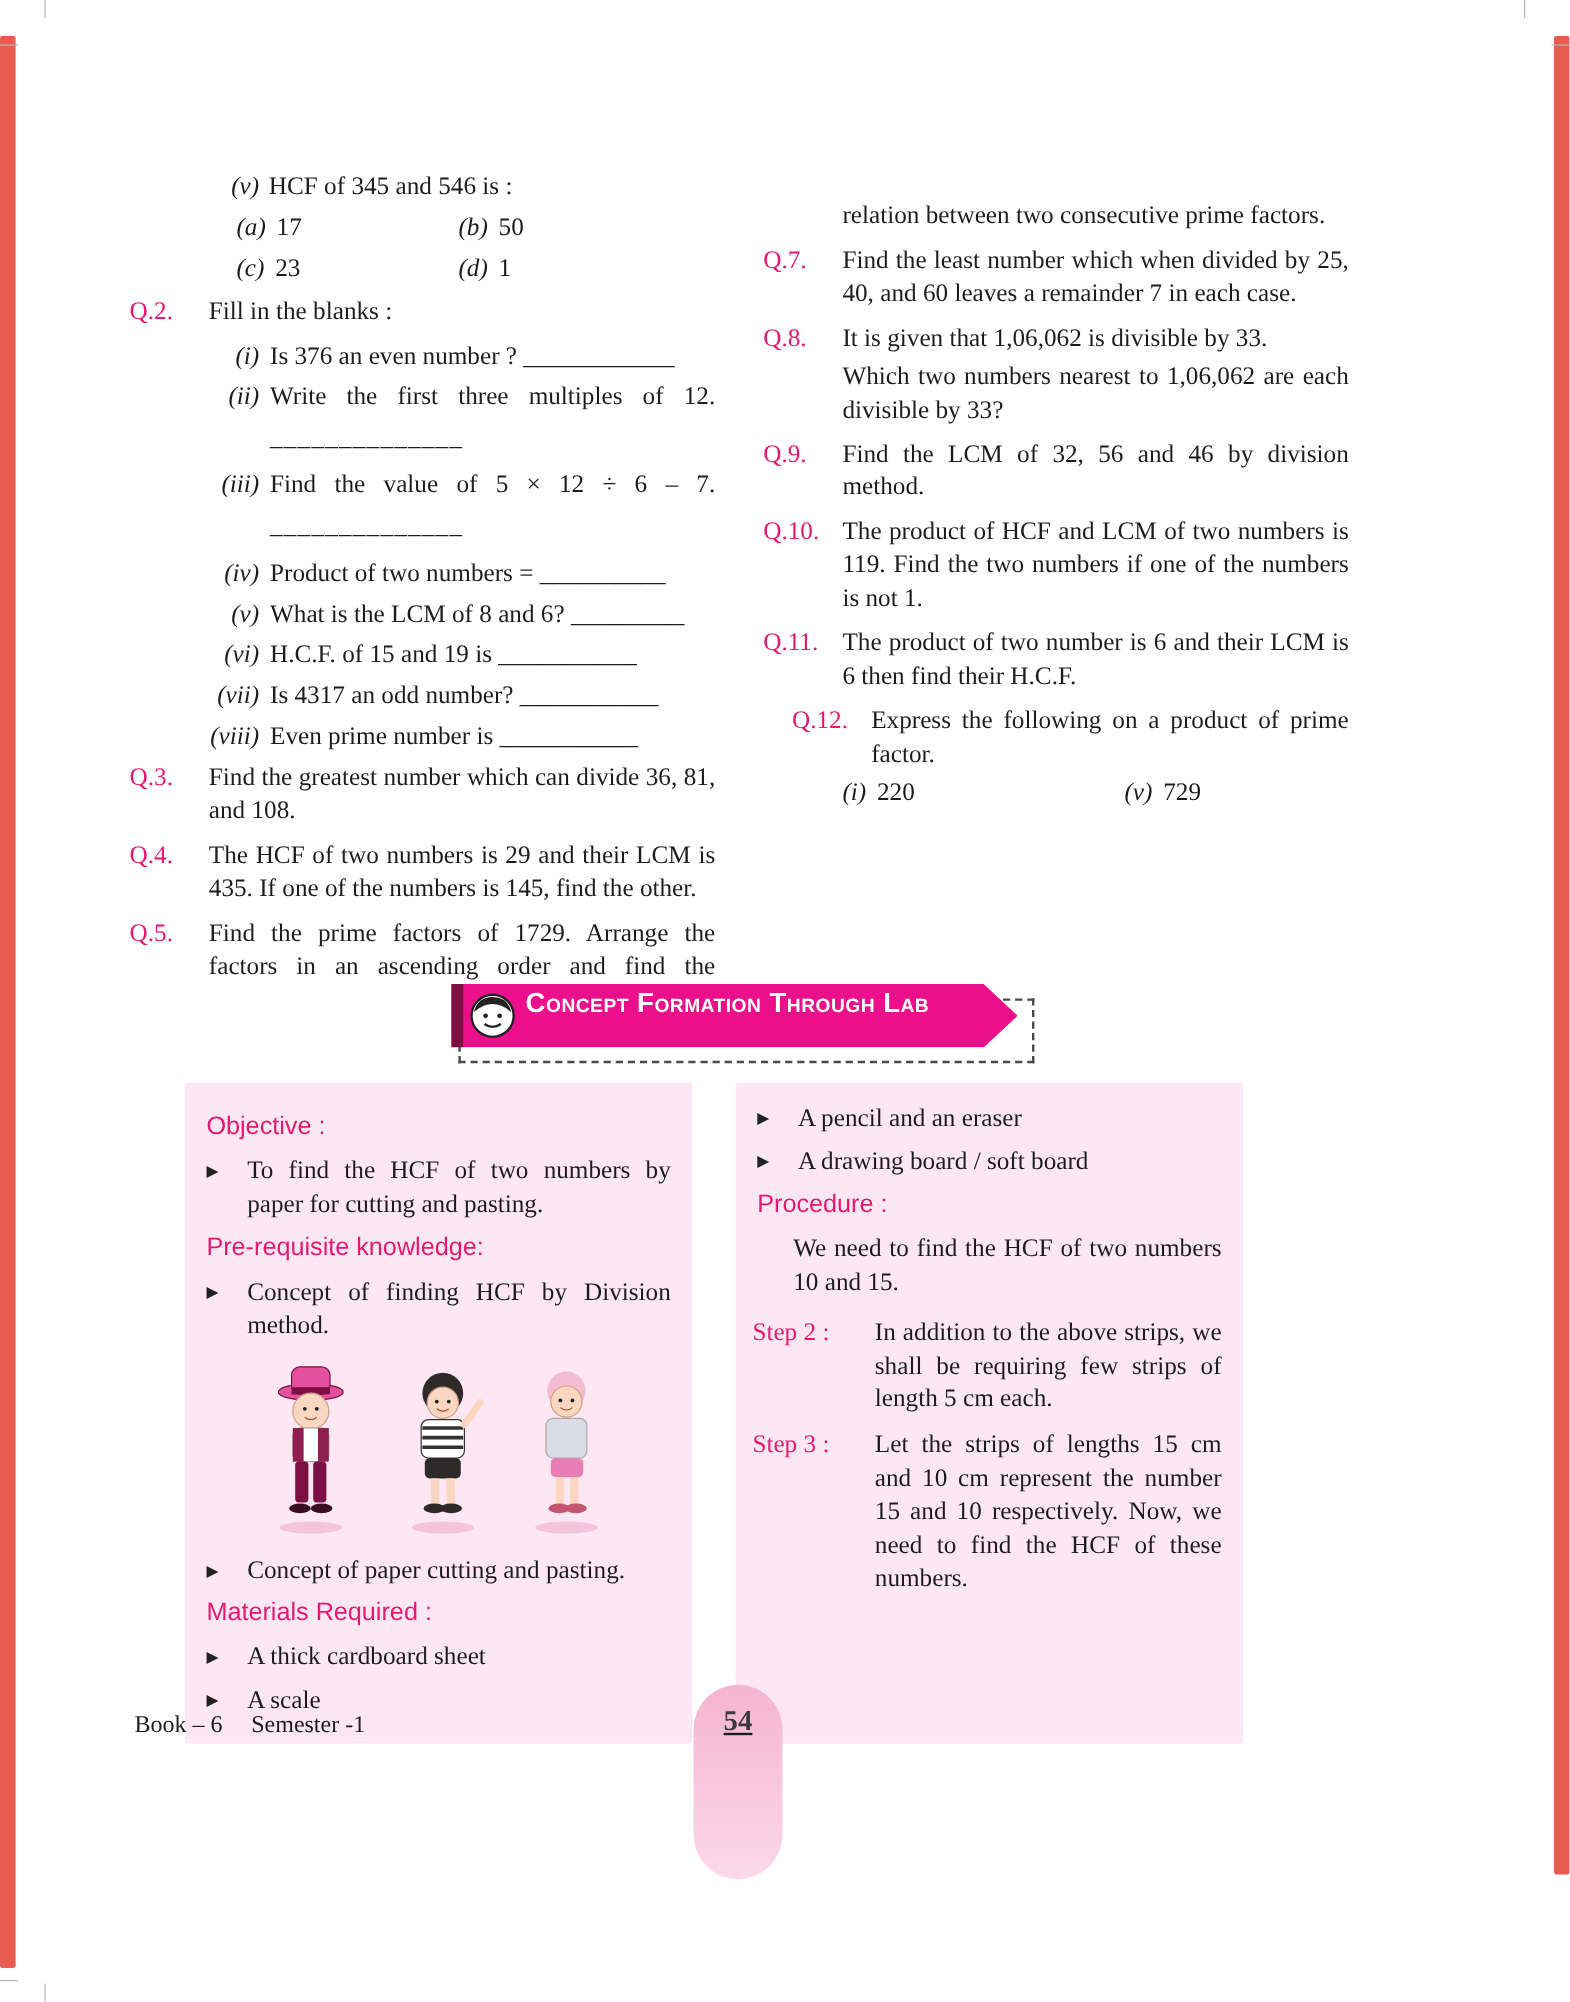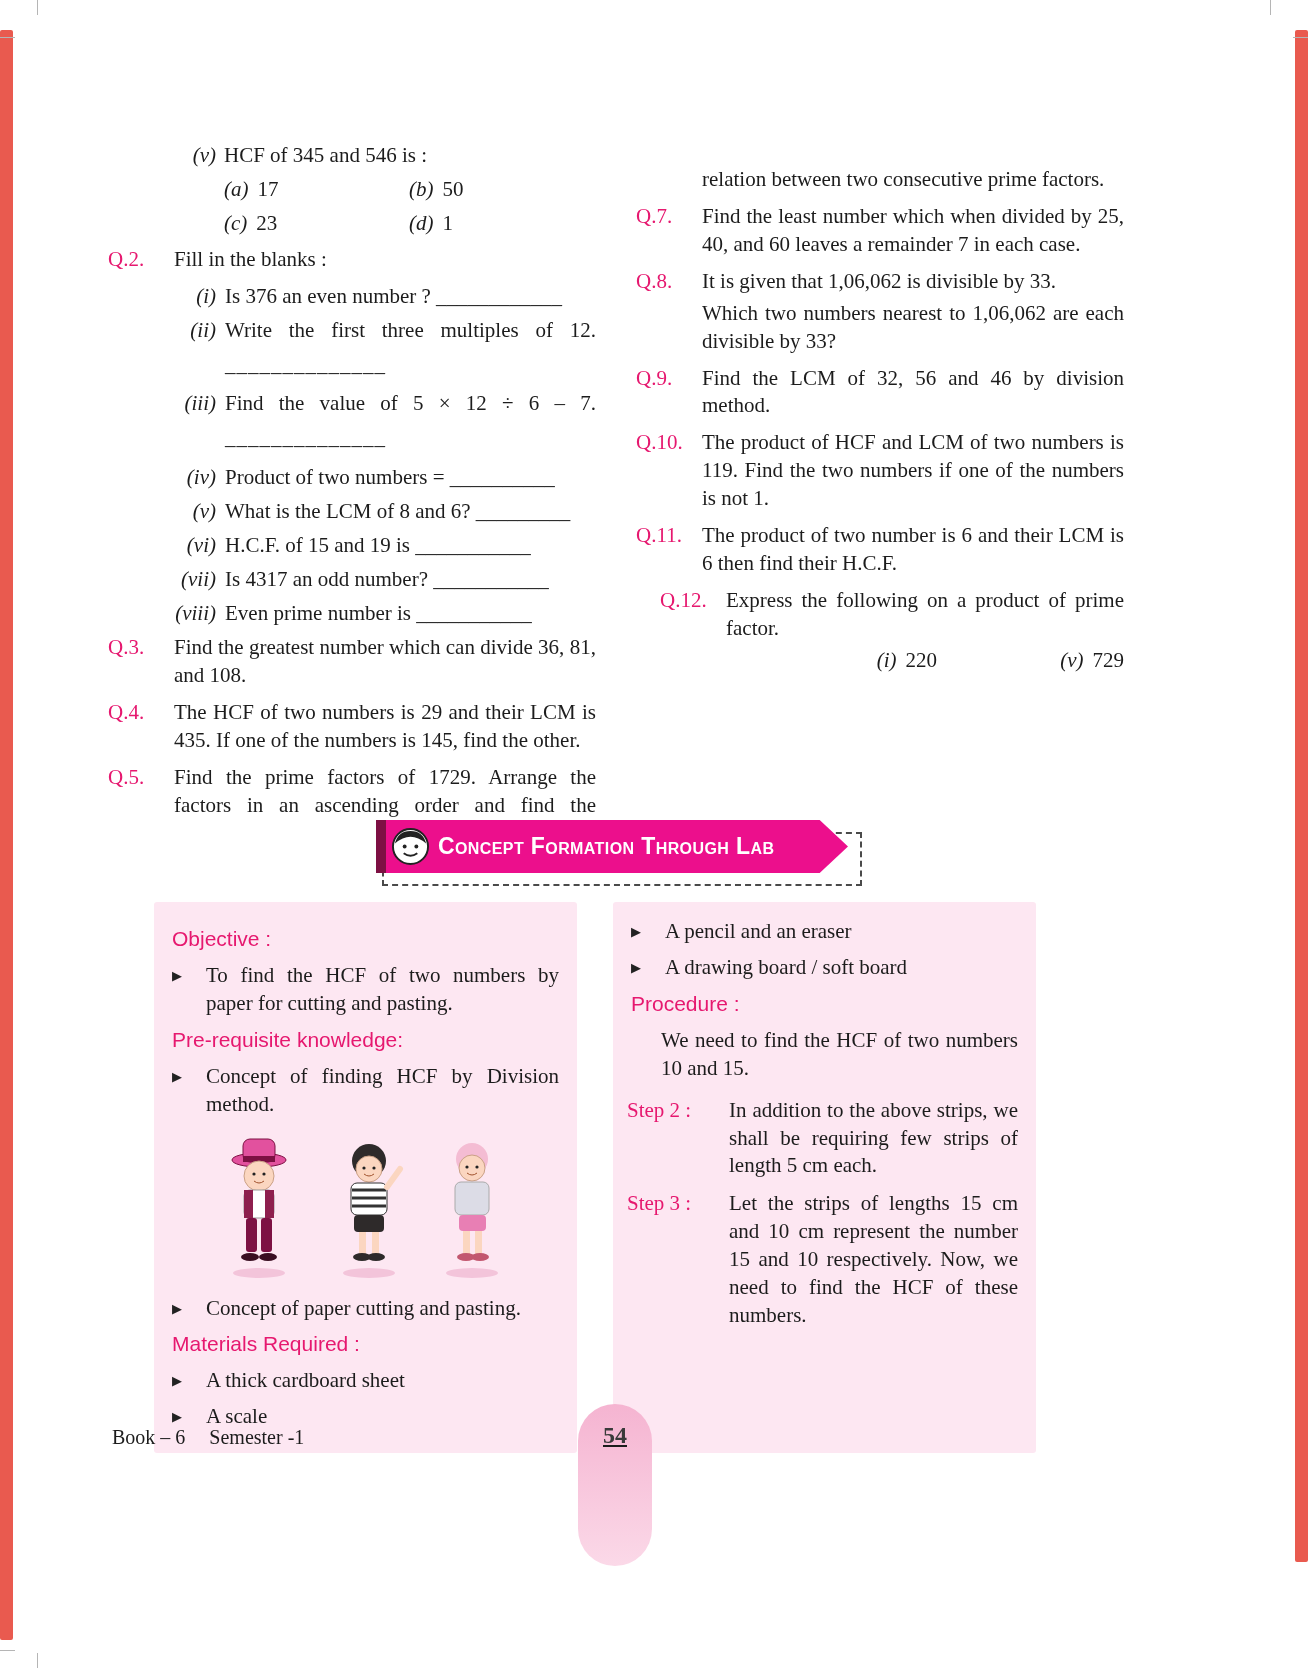--- a/index.html
+++ b/index.html
@@ -24,33 +24,33 @@
   .crop{position:absolute;background:#b5b5b5;}
   
   .content{position:absolute;top:142px;left:108px;width:1016px;display:flex;gap:40px;}
   .col{width:488px;}
   .q-row{display:grid;grid-template-columns:66px 1fr;margin-bottom:9px;}
   .q-num{color:var(--pink);}
   .q-text{text-align:justify;}
   .justify-all{text-align:justify;text-align-last:justify;}
   .q1v{display:grid;grid-template-columns:68px 1fr;column-gap:8px;margin-left:40px;margin-bottom:6px;}
   .q1v-label{text-align:right;font-style:italic;}
-  .opt-grid{display:grid;grid-template-columns:185px 1fr;row-gap:6px;margin-left:116px;margin-bottom:8px;}
+  .opt-grid{display:grid;grid-template-columns:185px 1fr;row-gap:6px;margin-left:89px;margin-bottom:8px;}
   .opt-label{font-style:italic;margin-right:9px;}
   .sub-row{display:grid;grid-template-columns:78px 1fr;column-gap:9px;margin-left:30px;margin-bottom:6px;}
   .sub-label{text-align:right;font-style:italic;}
   .blank-row{margin:0 0 12px 117px;letter-spacing:1px;}
   .cont-para{margin-left:66px;text-align:justify;margin-bottom:9px;margin-top:24px;}
   .q8b{margin-left:66px;text-align:justify;margin:4px 0 9px 66px;}
-  .q12-opts{display:grid;grid-template-columns:235px 1fr;margin-left:66px;margin-top:4px;text-align:right;}
+  .q12-opts{display:grid;grid-template-columns:235px 1fr;margin-left:66px;margin-top:4px;}
   
   .banner-wrap{position:absolute;top:820px;left:376px;width:492px;height:70px;}
   .banner-dash{position:absolute;left:6px;top:12px;width:480px;height:54px;border:2px dashed #4a4a4a;}
   .banner-ribbon{position:absolute;left:0;top:0;width:472px;height:53px;background:var(--banner-pink);
-    clip-path:polygon(0 0,94% 0,100% 50%,94% 100%,0 100%);display:flex;align-items:center;}
+    clip-path:polygon(0 0,94% 0,100% 50%,94% 100%,0 100%);display:flex;align-items:flex-start;}
   .banner-strip{position:absolute;left:0;top:0;width:10px;height:53px;background:var(--maroon);}
   .banner-icon{position:absolute;left:15px;top:7px;width:39px;height:39px;}
   .banner-title{margin-left:62px;color:#fff;font-family:"Liberation Sans",sans-serif;font-weight:bold;
     font-variant:small-caps;font-size:23px;letter-spacing:.4px;white-space:nowrap;}
   
   .lab-row{position:absolute;top:902px;left:108px;width:928px;display:flex;gap:36px;padding-left:46px;}
   .lab-box{flex:1;background:var(--box-pink);border-radius:3px;padding:16px 18px 14px 14px;min-height:498px;}
   .box-head{color:var(--pink);font-family:"Liberation Sans",sans-serif;font-size:21px;margin:7px 0 9px 4px;}
   .bullet-row{display:grid;grid-template-columns:38px 1fr;margin-bottom:8px;}
   .bullet{font-size:13px;color:#222;padding-top:5px;padding-left:4px;}

